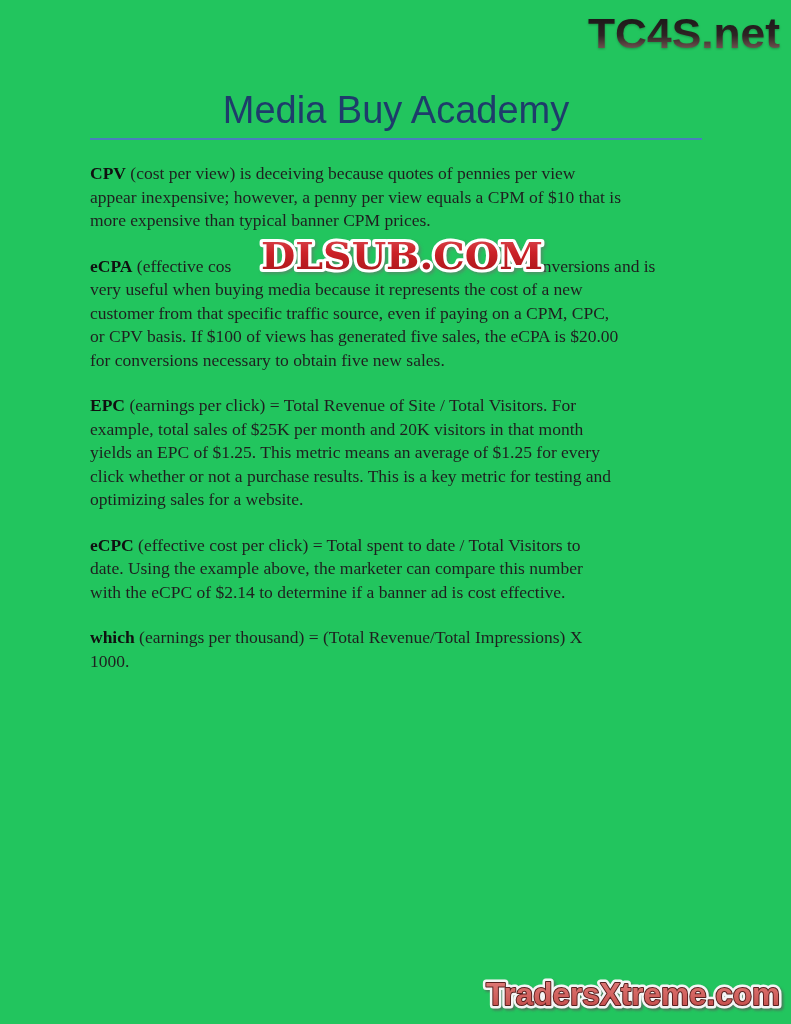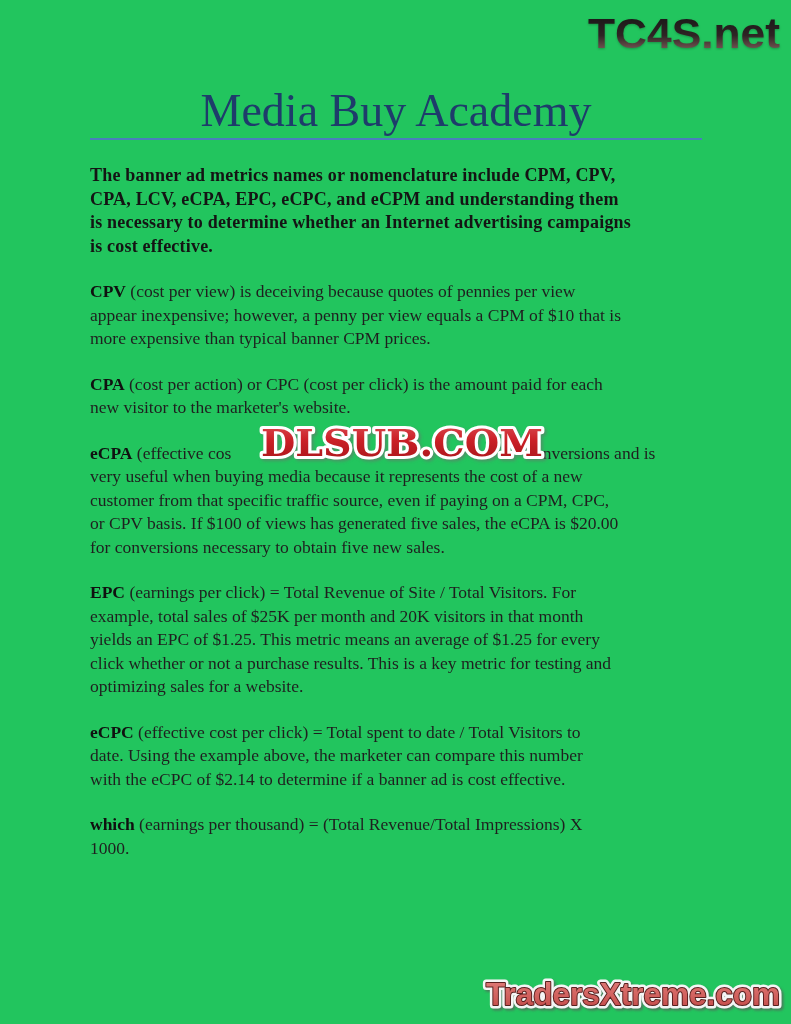--- a/index.html
+++ b/index.html
@@ -19,23 +19,23 @@
   }
   .logo-wrap svg { filter: drop-shadow(0 1px 1px rgba(0,0,0,0.25)); }
 
   
   .content {
     position:absolute; left:90px; top:92px; width:612px;
   }
 
   h1.doc-title {
     margin:0; padding:0 0 9px 0;
-    font-family:Liberation Serif, serif;
+    font-family:Liberation Sans, sans-serif;
     font-weight:normal;
-    font-size:46px; line-height:37px;
+    font-size:38px; line-height:37px;
     text-align:center;
     color:#1e3c6b;
     border-bottom:2px solid #4a7ebc;
   }
 
   .intro {
     margin:24px 0 0 0;
     font-weight:bold;
     font-size:18px; line-height:23.5px;
     color:#141414;
@@ -86,32 +86,26 @@
         </linearGradient>
       </defs>
       <text x="105" y="44" text-anchor="middle" textLength="192" lengthAdjust="spacingAndGlyphs" font-family="Liberation Sans, sans-serif" font-weight="bold" font-size="43" fill="url(#gLogo)">TC4S.net</text>
     </svg>
   </div>
 
   <div class="content">
 
     <h1 class="doc-title">Media Buy Academy</h1>
 
-    <div class="intro">The banner ad metrics names or nomenclature include CPM, CPV,
-CPA, LCV, eCPA, EPC, eCPC, and eCPM and understanding them
-is necessary to determine whether an Internet advertising campaigns
-is cost effective.</div>
 
 
     <p class="para"><b class="lead">CPV</b><span> (cost per view) is deceiving because quotes of pennies per view
 appear inexpensive; however, a penny per view equals a CPM of $10 that is
 more expensive than typical banner CPM prices.</span></p>
 
-    <p class="para"><b class="lead">CPA</b><span> (cost per action) or CPC (cost per click) is the amount paid for each
-new visitor to the marketer's website.</span></p>
 
     <p class="para ecpa">
         <span class="l1"><b class="lead">eCPA</b><span> (effective cos</span><span class="gap"></span><span>Conversions and is</span></span>
         <span class="rest">very useful when buying media because it represents the cost of a new
 customer from that specific traffic source, even if paying on a CPM, CPC,
 or CPV basis. If $100 of views has generated five sales, the eCPA is $20.00
 for conversions necessary to obtain five new sales.</span>
         <span class="watermark"><svg width="308" height="50" viewBox="0 0 308 50">
             <defs>
               <linearGradient id="gWm" x1="0" y1="0" x2="0" y2="1">

